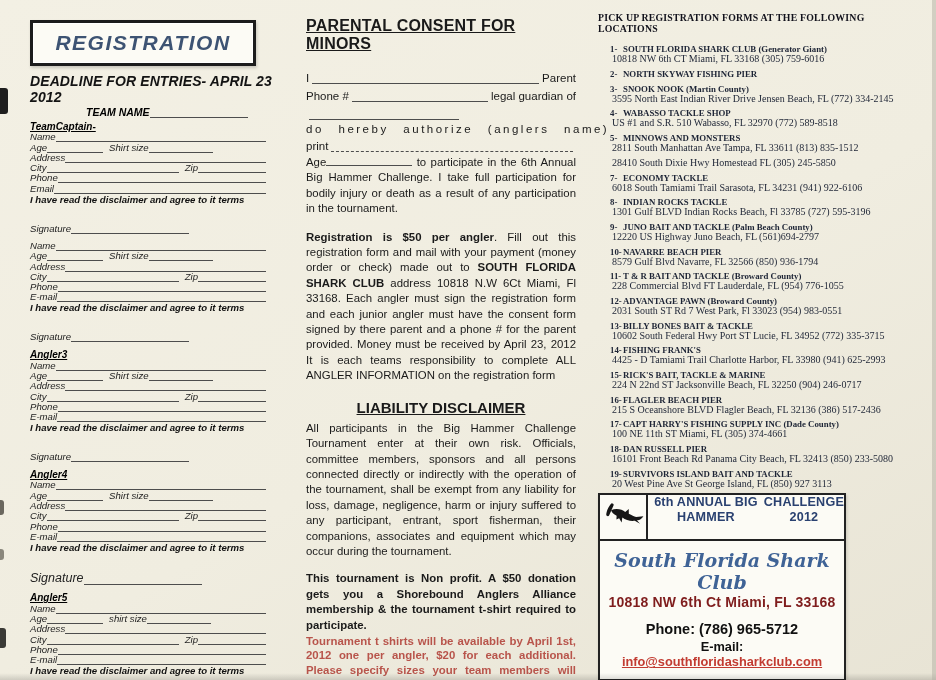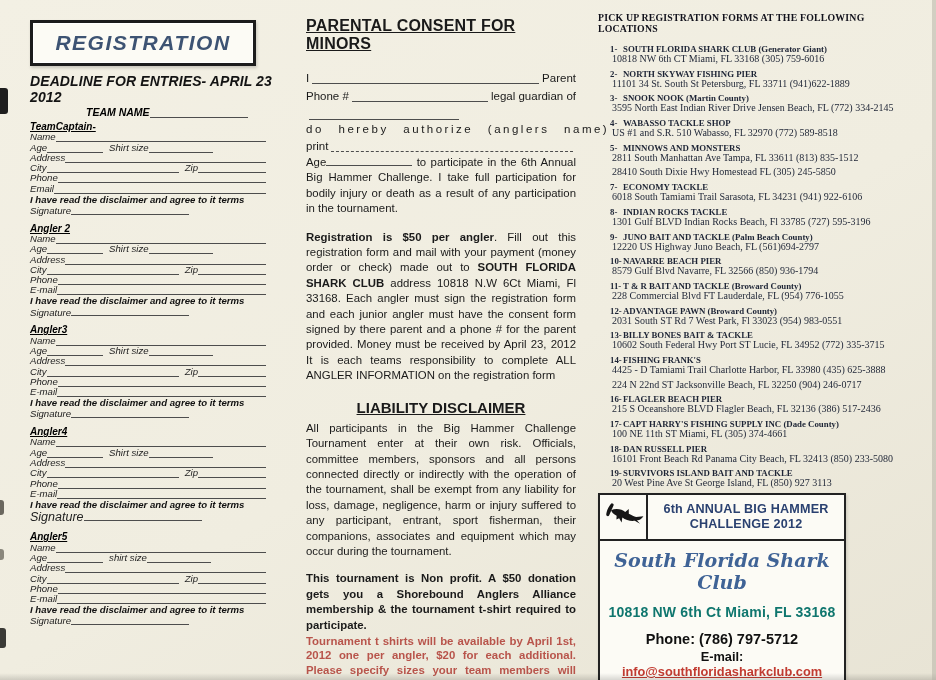--- a/index.html
+++ b/index.html
@@ -11,21 +11,21 @@
   .col-left { width:282px; padding:6px 0 0 28px;font-style:italic; }
   .reg-box { border:3px solid #1c1c1c; background:#fcfbf5; margin:14px 26px 0 2px; padding:8px 0;
              box-shadow:1px 2px 3px rgba(0,0,0,.18), inset 0 0 0 1px #fff; }
   .reg-title { text-align:center; font-size:21px; font-weight:700; color:#3d5373; letter-spacing:1.5px; }
   .deadline { font-size:14px; font-weight:700; color:#131313; margin:7px 0 1px 2px; letter-spacing:.1px; }
   .team-row { display:flex; align-items:flex-end; font-size:10.5px; font-weight:700; margin:0 34px 3px 58px; }
   .sec { margin:0 16px 7px 2px; }
   .sec-title { font-size:10px; font-weight:700; text-decoration:underline; height:11px; }
   .frow { display:flex; align-items:flex-end; font-size:9.6px; height:10.3px; color:#222; }
   .sec-disc { font-size:9.6px; font-weight:700; height:10.6px; color:#111; }
-  .sigrow { margin-top:1px;align-items:center; }
+  .sigrow { margin-top:19px; }
   .sigrow .line { flex:0 0 118px; }
   .sigrow.big { font-size:12.5px; height:14px; }
   .lbl { white-space:nowrap; }
   .line { border-bottom:1px solid #4d4d4d; height:8px; }
   .grow { flex:1; }
   .w58{width:56px;} .w66{width:64px;} .w70{width:68px;} .w150{width:150px;} .w120{width:118px;}
   .ml6{margin-left:6px;}
 
   
   .col-mid { width:300px; padding:9px 6px 0 24px; color:#1a1a1a; }
@@ -46,25 +46,25 @@
   .pick-head { font-size:9.8px; font-weight:700; color:#12121c; margin:4px 0 10px; letter-spacing:.2px; }
   .loc { margin-bottom:5.1px; }
   .loc-name { font-size:8.8px; font-weight:700; line-height:10px;margin-left:12px; }
   .loc-num { display:inline-block; min-width:13px; }
   .loc-addr { font-size:10px; line-height:9.6px; margin-left:14px; }
 
   .club-box { width:248px; border:2px solid #222; background:#fcfbf5; margin-top:4px;
               box-shadow:1px 2px 3px rgba(0,0,0,.15); font-family:"Liberation Sans", sans-serif; }
   .club-header { display:flex; border-bottom:2px solid #222; height:46px; }
   .logo-cell { width:48px; border-right:2px solid #222; display:flex; align-items:center; justify-content:center; }
-  .club-title { flex:1; display:flex; flex-direction:column; justify-content:center; text-align:center;
+  .club-title { flex:1; display:flex; flex-direction:row; justify-content:center; text-align:center;
                 font-size:12.6px; font-weight:700; color:#2a4170; line-height:15px; letter-spacing:.2px; }
   .club-body { text-align:center; padding:8px 4px 10px; }
   .script-name { font-family:"DejaVu Serif", serif; font-style:italic; font-weight:700; font-size:19px; color:#3f6396; }
-  .club-addr { font-size:14px; font-weight:700; color:#0f766e; margin-top:11px; letter-spacing:.2px; }
+  .club-addr { font-size:14px; font-weight:700; color:#7f1d1d; margin-top:1px; letter-spacing:.2px; }
   .club-phone { font-size:14.5px; font-weight:700; color:#101010; margin-top:11px; }
   .club-email { font-size:12.8px; font-weight:700; color:#101010; margin-top:2px; }
   .email-link { color:#c23b31; text-decoration:underline; }
 
   
   .art { position:absolute; left:0; background:#1e1e1e; border-radius:0 3px 3px 0; }
   .art1 { top:88px; height:26px; width:8px; }
   .art2 { top:500px; height:15px; width:4px; background:#6a675e; }
   .art3 { top:549px; height:11px; width:4px; background:#8a877c; }
   .art4 { top:628px; height:20px; width:6px; background:#3a3a36; }
@@ -117,21 +117,20 @@
             <span class="lbl">Email</span>
             <span class="line grow"></span>
           </div>
           <div class="sec-disc">I have read the disclaimer and agree to it terms</div>
           <div class="frow sigrow">
             <span class="lbl">Signature</span>
             <span class="line w120"></span>
           </div>
         </div>
         <div class="sec">
-          <div class="sec-title">Angler 2</div>
           <div class="frow">
             <span class="lbl">Name</span>
             <span class="line grow"></span>
           </div>
           <div class="frow">
             <span class="lbl">Age</span>
             <span class="line w58"></span>
             <span class="lbl ml6">Shirt size</span>
             <span class="line w66"></span>
           </div>
@@ -306,21 +305,20 @@
 
   <div class="col-right">
     <div class="pick-head">PICK UP REGISTRATION FORMS AT THE FOLLOWING LOCATIONS</div>
     <div id="locations-list">
         <div class="loc">
           <div class="loc-name"><span class="loc-num">1-</span>SOUTH FLORIDA SHARK CLUB (Generator Giant)</div>
           <div class="loc-addr">10818 NW 6th CT Miami, FL 33168 (305) 759-6016</div>
         </div>
         <div class="loc">
           <div class="loc-name"><span class="loc-num">2-</span>NORTH SKYWAY FISHING PIER</div>
-          <div class="loc-addr">11101 34 St. South St Petersburg, FL 33711 (941)622-1889</div>
         </div>
         <div class="loc">
           <div class="loc-name"><span class="loc-num">3-</span>SNOOK NOOK (Martin County)</div>
           <div class="loc-addr">3595 North East Indian River Drive Jensen Beach, FL (772) 334-2145</div>
         </div>
         <div class="loc">
           <div class="loc-name"><span class="loc-num">4-</span>WABASSO TACKLE SHOP</div>
           <div class="loc-addr">US #1 and S.R. 510 Wabasso, FL 32970 (772) 589-8518</div>
         </div>
         <div class="loc">
@@ -353,23 +351,24 @@
         <div class="loc">
           <div class="loc-name"><span class="loc-num">12-</span>ADVANTAGE PAWN (Broward County)</div>
           <div class="loc-addr">2031 South ST Rd 7 West Park, Fl 33023 (954) 983-0551</div>
         </div>
         <div class="loc">
           <div class="loc-name"><span class="loc-num">13-</span>BILLY BONES BAIT &amp; TACKLE</div>
           <div class="loc-addr">10602 South Federal Hwy Port ST Lucie, FL 34952 (772) 335-3715</div>
         </div>
         <div class="loc">
           <div class="loc-name"><span class="loc-num">14-</span>FISHING FRANK'S</div>
-          <div class="loc-addr">4425 - D Tamiami Trail Charlotte Harbor, FL 33980 (435) 625-3888</div>
-        </div>
-        <div class="loc">
+          <div class="loc-addr">4425 - D Tamiami Trail Charlotte Harbor, FL 33980 (941) 625-2993</div>
+        </div>
+        <div class="loc">
+          <div class="loc-name"><span class="loc-num">15-</span>RICK'S BAIT, TACKLE &amp; MARINE</div>
           <div class="loc-addr">224 N 22nd ST Jacksonville Beach, FL 32250 (904) 246-0717</div>
         </div>
         <div class="loc">
           <div class="loc-name"><span class="loc-num">16-</span>FLAGLER BEACH PIER</div>
           <div class="loc-addr">215 S Oceanshore BLVD Flagler Beach, FL 32136 (386) 517-2436</div>
         </div>
         <div class="loc">
           <div class="loc-name"><span class="loc-num">17-</span>CAPT HARRY'S FISHING SUPPLY INC (Dade County)</div>
           <div class="loc-addr">100 NE 11th ST Miami, FL (305) 374-4661</div>
         </div>
@@ -392,21 +391,21 @@
           </svg>
         </div>
         <div class="club-title">
           <span>6th ANNUAL BIG HAMMER</span>
           <span>CHALLENGE 2012</span>
         </div>
       </div>
       <div class="club-body">
         <div class="script-name">South Florida Shark Club</div>
         <div class="club-addr">10818 NW 6th Ct Miami, FL 33168</div>
-        <div class="club-phone">Phone: (786) 797-5712</div>
+        <div class="club-phone">Phone: (786) 965-5712</div>
         <div class="club-email">
           <span>E-mail:</span>
           <span class="email-link">info@southfloridasharkclub.com</span>
         </div>
 
       </div>
     </div>
   </div>
 
   <div class="art art1"></div>

